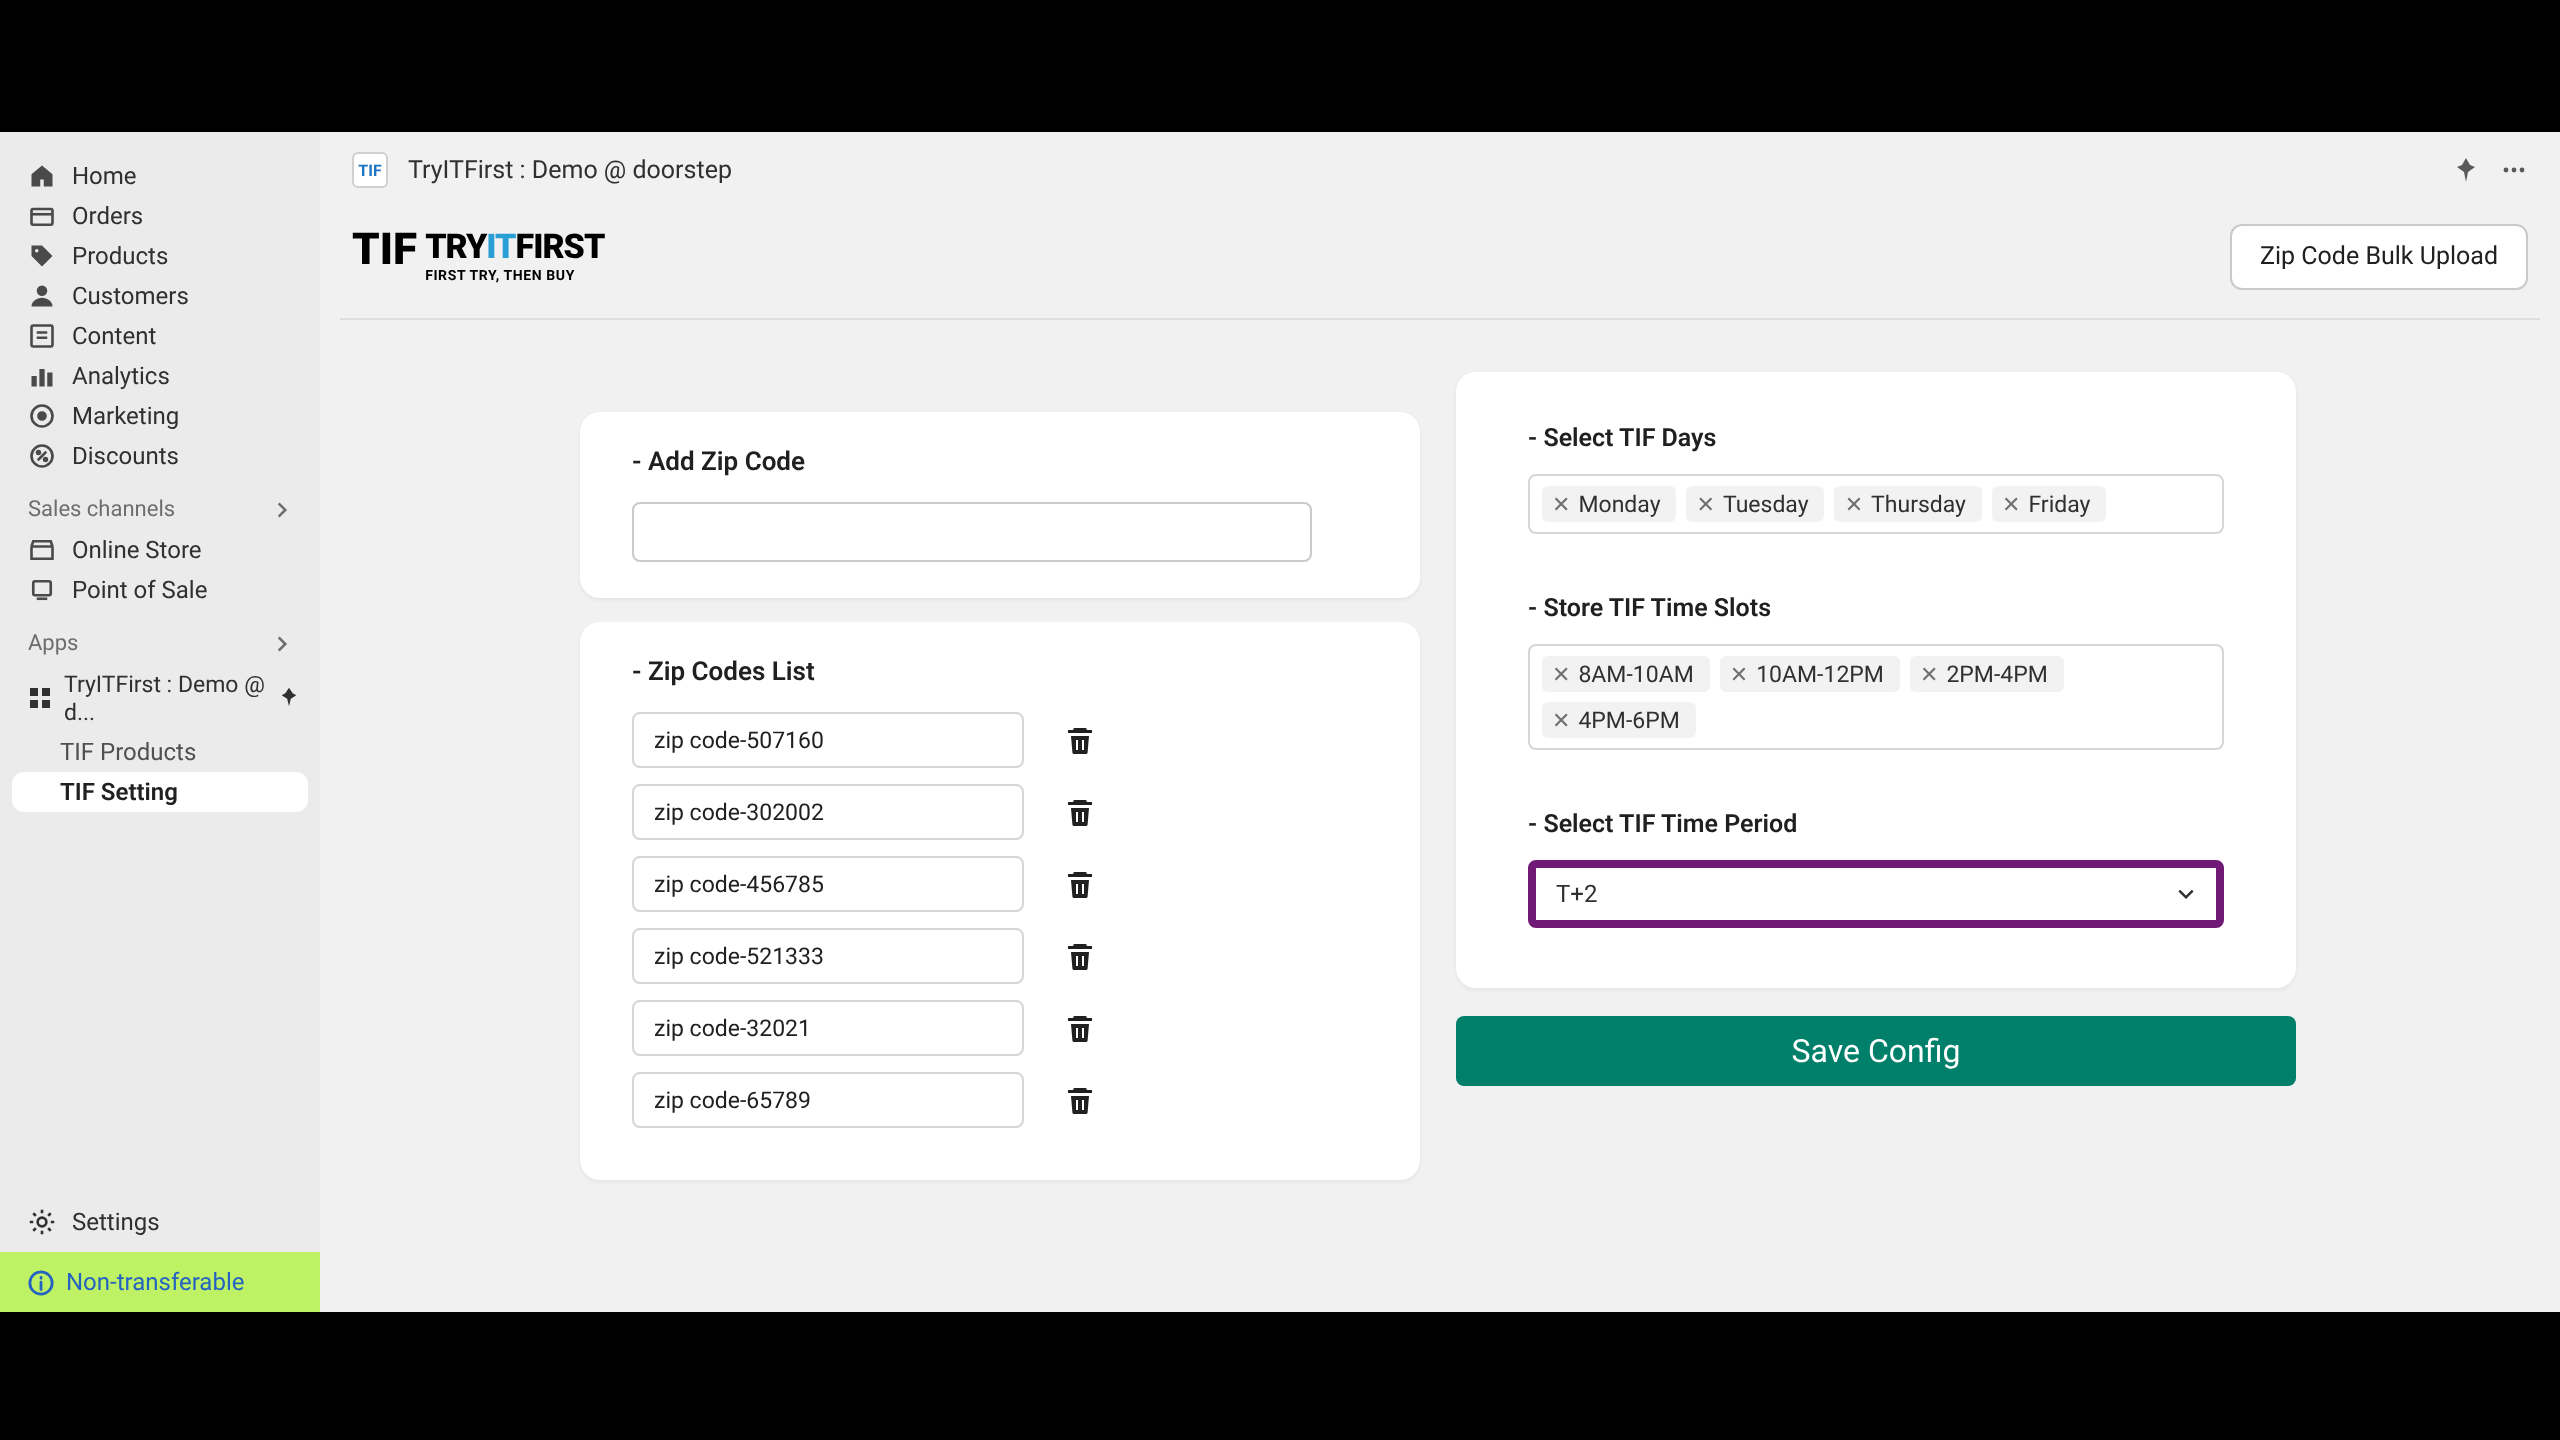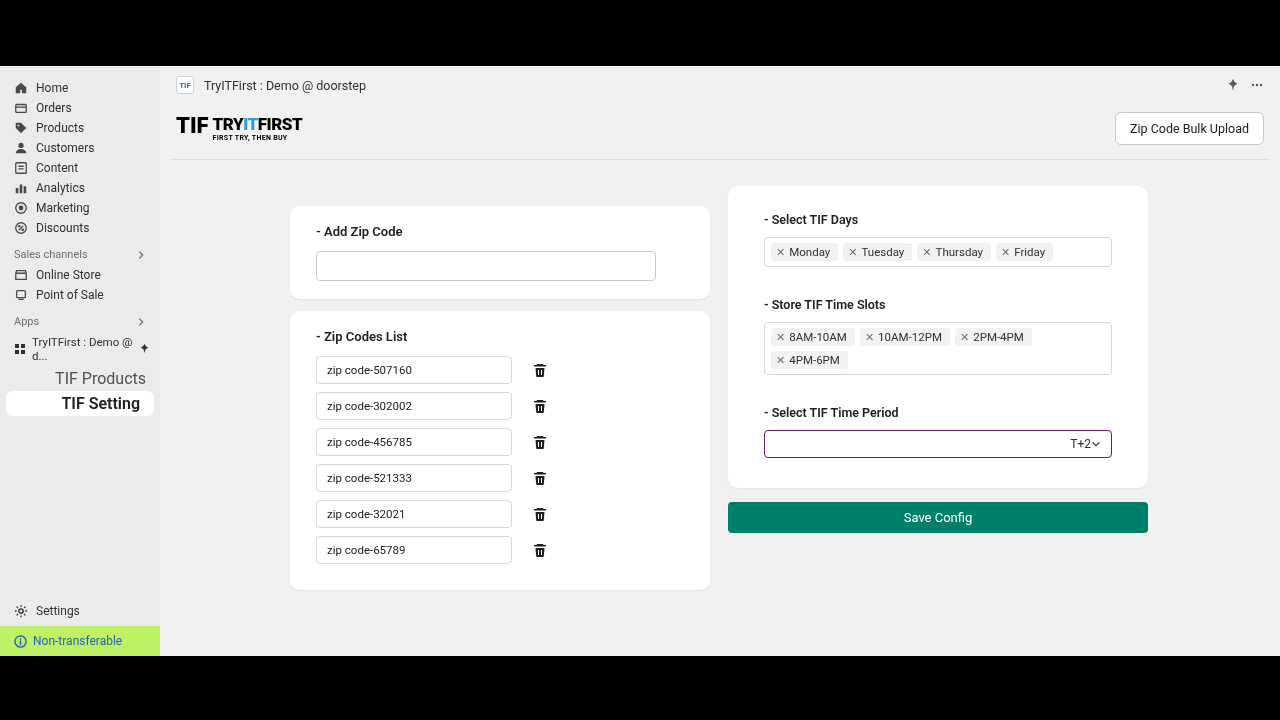--- a/index.html
+++ b/index.html
@@ -2,21 +2,21 @@
 <html><head>
 <meta charset="utf-8">
 <style>
   * { box-sizing: border-box; margin: 0; padding: 0; font-family: -apple-system, BlinkMacSystemFont, "Segoe UI", Roboto, sans-serif; }
   body { background: #000; width: 1280px; height: 720px; overflow: hidden; }
   .app-frame { position: absolute; top: 66px; left: 0; width: 1280px; height: 590px; background: #f1f1f1; display: flex; }
   .sidebar { width: 160px; background: #ebebeb; display: flex; flex-direction: column; font-size: 12px; padding-top: 12px; position: relative; height: 100%; }
   .side-item { display: flex; align-items: center; gap: 8px; padding: 3px 14px; color: #303030; cursor: pointer; }
   .side-item .ic { width: 14px; height: 14px; display: inline-flex; align-items: center; justify-content: center; color: #4a4a4a; }
   .side-section { padding: 10px 14px 4px; color: #6d6d6d; font-size: 11px; display: flex; justify-content: space-between; align-items: center; gap: 32px; }
-  .sub-item { padding: 3px 14px 3px 12px; color: #505050; font-size: 16px; cursor: pointer; text-align: right; }
+  .sub-item { padding: 3px 14px 3px 30px; color: #505050; font-size: 12px; cursor: pointer; }
   .sub-item.active { background: #fff; border-radius: 6px; margin: 0 6px; padding-left: 24px; font-weight: 600; color: #202020; }
   .pin-row { display: flex; align-items: center; justify-content: space-between; padding: 3px 10px 3px 14px; color: #303030; font-size: 11.5px; }
   .pin-row .ic { width: 12px; height: 12px; }
   .sidebar-bottom { position: absolute; bottom: 0; width: 100%; }
   .settings-row { display: flex; align-items: center; gap: 8px; padding: 8px 14px; color: #303030; font-size: 12px; cursor: pointer; }
   .nontrans { background: #bef264; padding: 8px 14px; color: #2563c0; font-size: 12px; display: flex; align-items: center; gap: 6px; }
   .main { flex: 1; display: flex; flex-direction: column; }
   .breadcrumb { display: flex; align-items: center; gap: 10px; padding: 10px 16px; font-size: 12.5px; color: #303030; }
   .breadcrumb .app-ic { width: 18px; height: 18px; background: #fff; border: 1px solid #d0d0d0; border-radius: 3px; display: inline-flex; align-items: center; justify-content: center; font-size: 8px; font-weight: 700; color: #1a74c4; }
   .breadcrumb-right { margin-left: auto; display: flex; gap: 10px; color: #5a5a5a; }
@@ -38,22 +38,22 @@
   .list-card { padding: 18px 12px 18px 26px; }
   .list-scroll { max-height: 236px; overflow-y: auto; padding-right: 6px; }
   .zip-row { display: flex; align-items: center; gap: 20px; margin-bottom: 8px; }
   .zip-box { flex: 0 0 196px; border: 1px solid #d5d5d5; border-radius: 4px; padding: 6px 10px; font-size: 11.5px; color: #202020; }
   .trash { width: 16px; height: 16px; cursor: pointer; color: #202020; }
   .right-section { margin-bottom: 30px; }
   .right-section h4 { font-size: 12.5px; font-weight: 600; margin-bottom: 10px; color: #202020; }
   .chip-field { border: 1px solid #d5d5d5; border-radius: 4px; padding: 5px 6px; display: flex; flex-wrap: wrap; gap: 5px; }
   .chip { background: #f2f2f2; border-radius: 3px; padding: 2px 8px 2px 5px; font-size: 11.5px; color: #303030; display: inline-flex; align-items: center; gap: 4px; }
   .chip .x { color: #707070; font-size: 11px; cursor: pointer; }
-  .select { border: 1px solid #701a75; border-radius: 4px; padding: 6px 10px; font-size: 12px; color: #303030; display: flex; justify-content: flex-end; align-items: center; cursor: pointer; }
-  .save-btn { background: #00806a; color: #fff; border: none; border-radius: 4px; padding: 8px 12px; font-size: 13px; cursor: pointer; width: 100%; text-align: center; }
+  .select { border: 4px solid #701a75; border-radius: 4px; padding: 6px 10px; font-size: 12px; color: #303030; display: flex; justify-content: space-between; align-items: center; cursor: pointer; }
+  .save-btn { background: #00806a; color: #fff; border: none; border-radius: 4px; padding: 8px 12px; font-size: 16px; cursor: pointer; width: 100%; text-align: center; }
   .list-scroll::-webkit-scrollbar { width: 4px; }
   .list-scroll::-webkit-scrollbar-thumb { background: #bcbcbc; border-radius: 2px; }
   svg { display: block; }
 </style>
 </head>
 <body>
 
 <div class="app-frame">
   <div class="sidebar">
     <div class="side-item">

